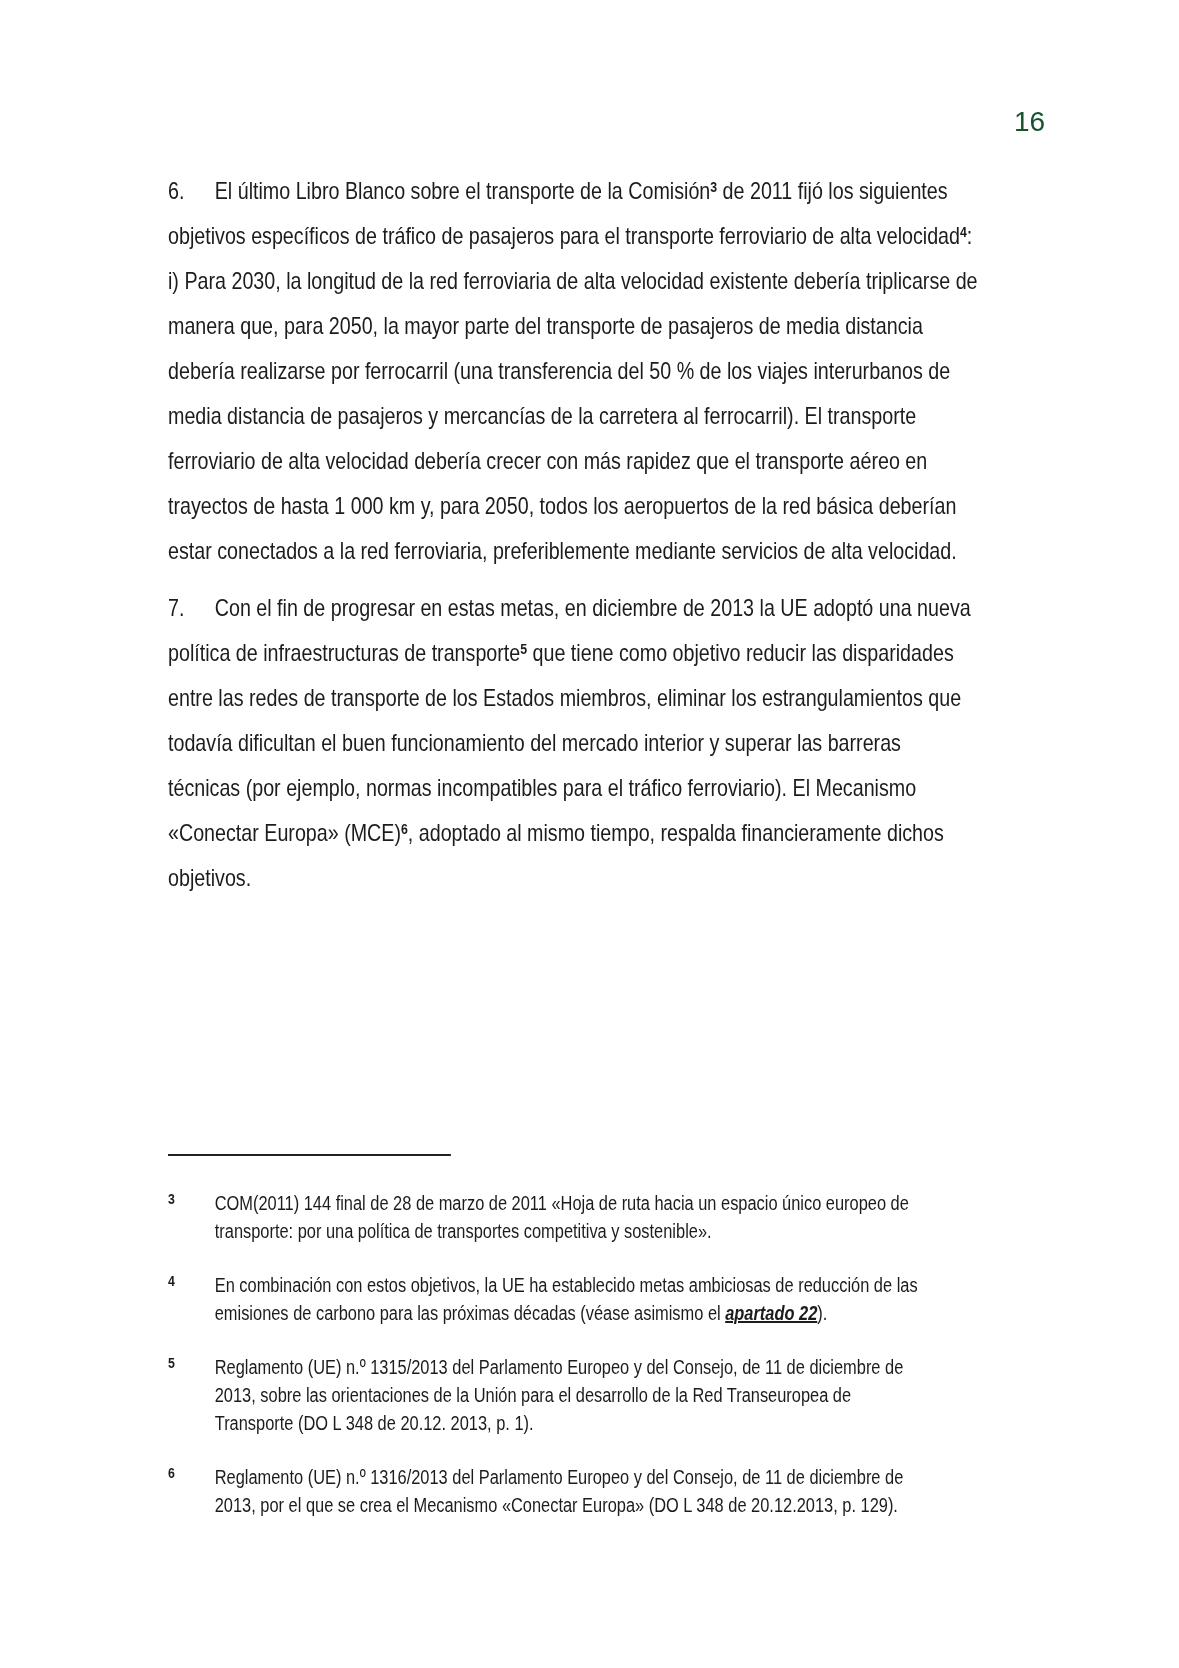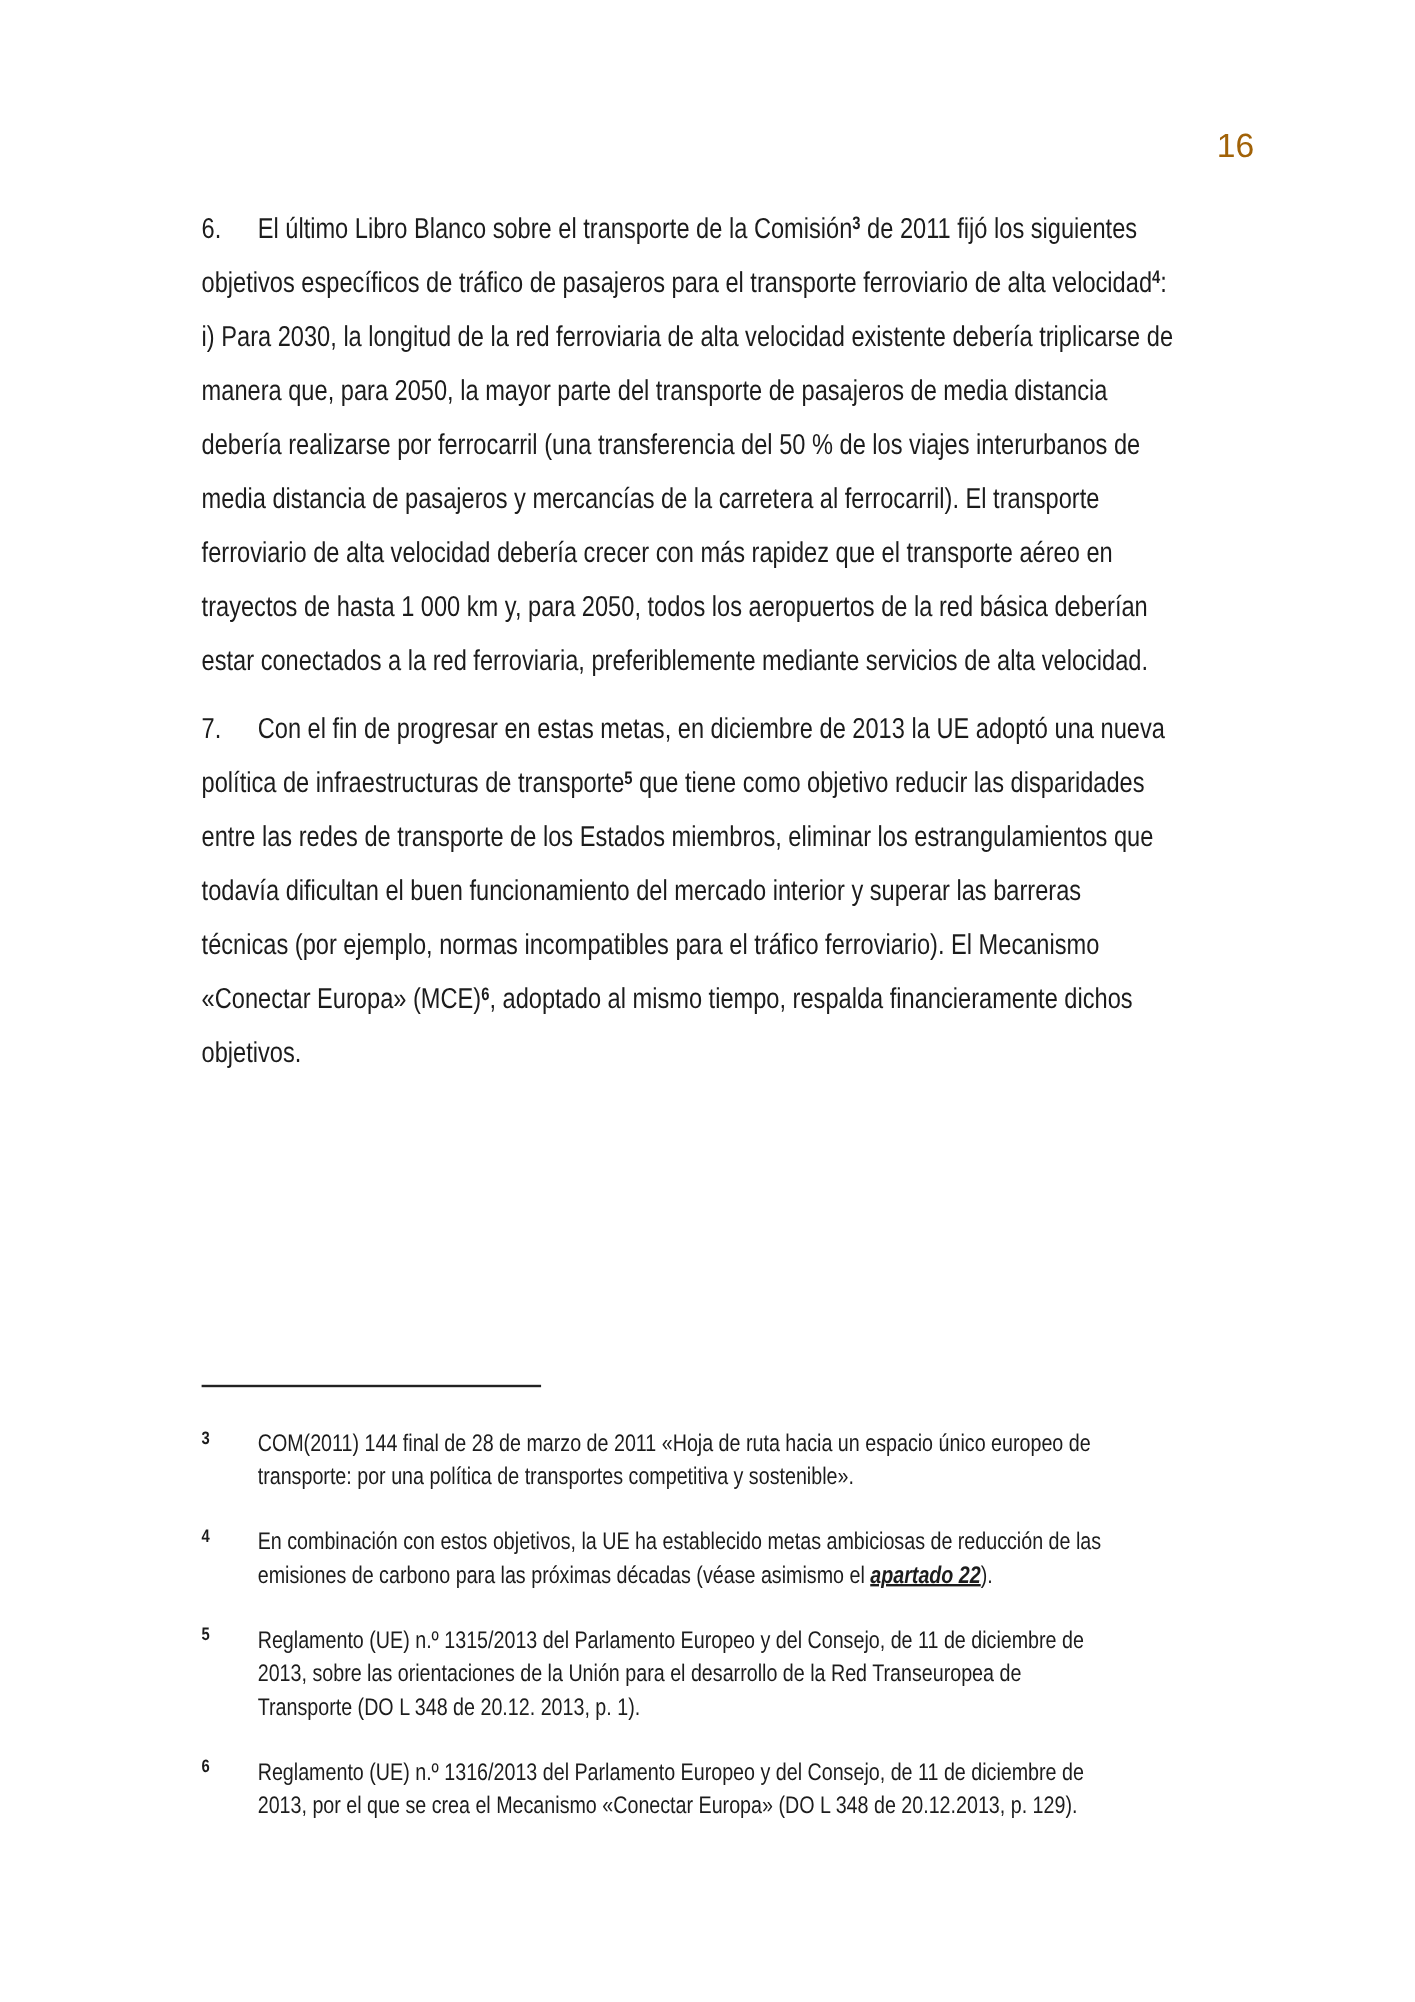--- a/index.html
+++ b/index.html
@@ -15,21 +15,21 @@
     overflow: hidden;
     color: #1c1c1c;
     font-family: "Liberation Sans", "DejaVu Sans", sans-serif;
   }
   .pagenum {
     position: absolute;
     top: 106px;
     left: 1014px;
     font-size: 28px;
     line-height: 32px;
-    color: #a16207;
+    color: #14532d;
   }
   
   .content {
     position: absolute;
     left: 168px;
     top: 168px;
     width: 1190px;
     transform: scaleX(0.82);
     transform-origin: 0 0;
     font-size: 24px;

